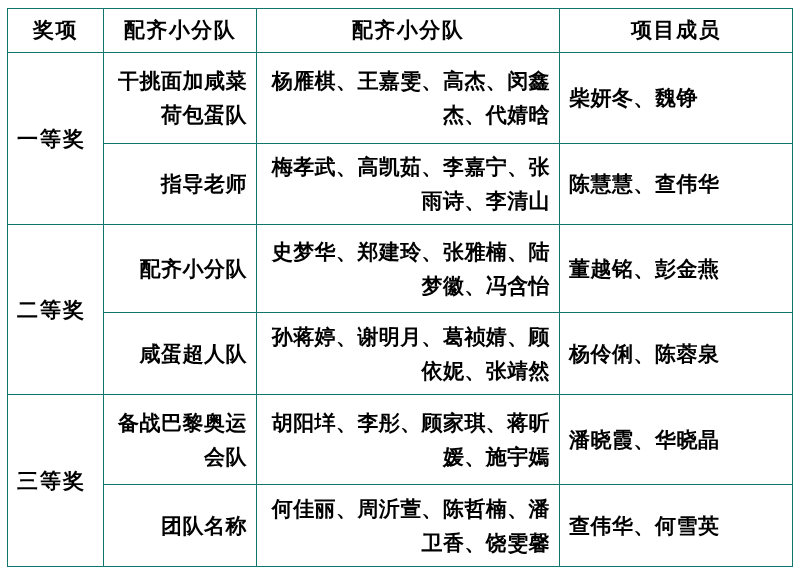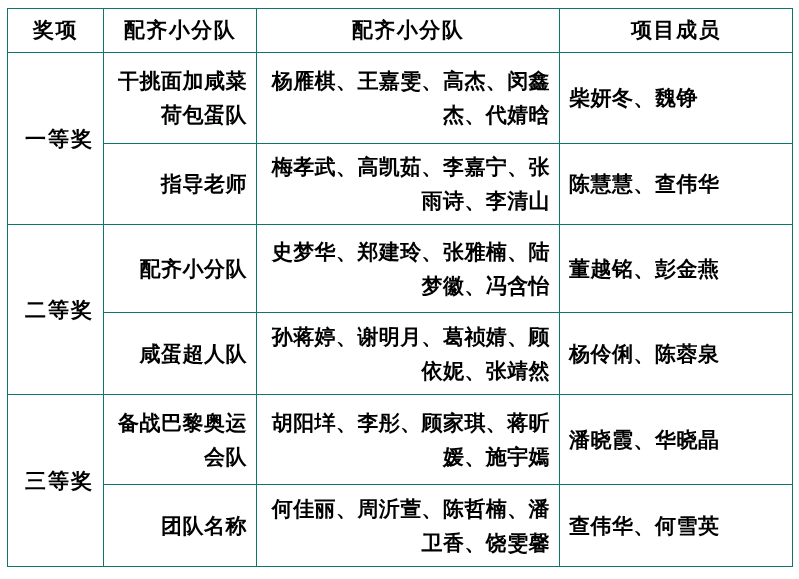--- a/index.html
+++ b/index.html
@@ -41,21 +41,21 @@
     padding: 6px 9px;
     box-sizing: border-box;
   }
   table.award-table th {
     text-align: center;
     height: 44px;
     padding: 4px 6px;
     letter-spacing: 1.5px;
   }
   td.award-cell {
-    text-align: right;
+    text-align: left;
     letter-spacing: 2px;
     padding: 4px 2px;
   }
   td.team-cell {
     text-align: right;
     letter-spacing: 0.5px;
     padding-left: 14px;
     padding-right: 6px;
   }
   td.member-cell {

